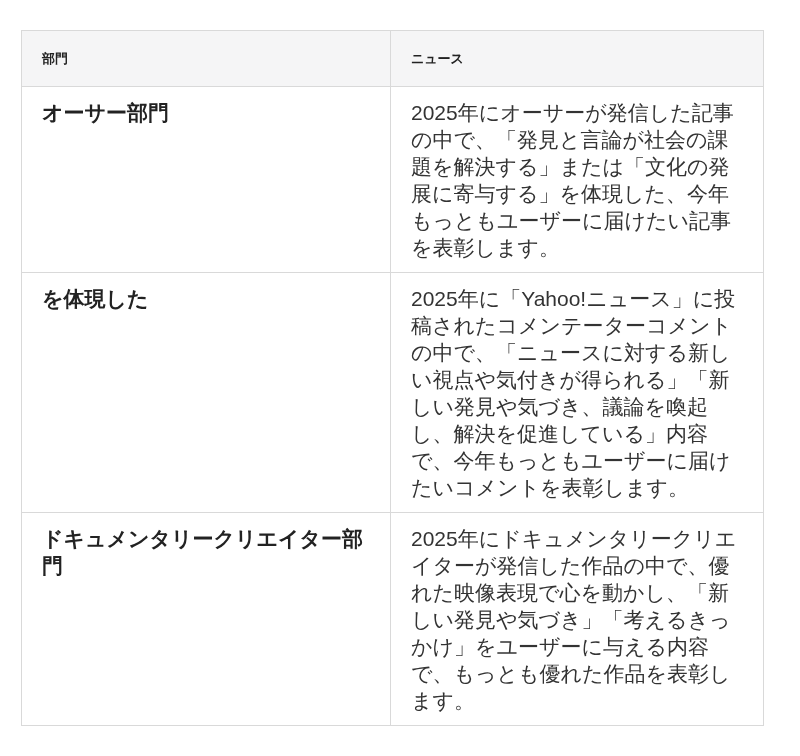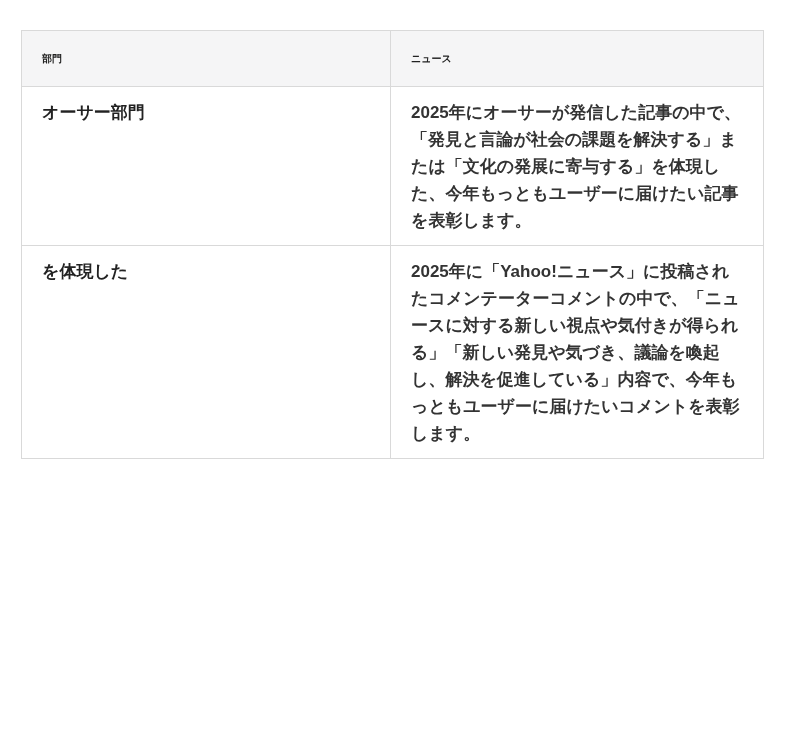--- a/index.html
+++ b/index.html
@@ -26,38 +26,37 @@
   }
   table.awards th,
   table.awards td {
     border: 1px solid #d9d9d9;
     vertical-align: top;
     text-align: left;
     box-sizing: border-box;
   }
   table.awards th {
     background: #f5f5f6;
-    font-size: 10px;
+    font-size: 13px;
     font-weight: 700;
     color: #222222;
     padding: 17px 20px;
     line-height: 21px;
   }
   table.awards td {
     padding: 12px 20px 11px 20px;
-    font-size: 17px;
+    font-size: 21px;
     line-height: 27px;
   }
   td.dept {
     font-weight: 700;
     color: #222222;
   }
   td.criteria {
     color: #333333;
-    font-weight: bold;
   }
   col.c-dept { width: 369px; }
   col.c-criteria { width: 373px; }
 </style>
 </head>
 <body>
 
 <div class="page">
   <table class="awards">
     <colgroup>
@@ -72,15 +71,19 @@
     </thead>
     <tbody>
       <tr>
         <td class="dept">オーサー部門</td>
         <td class="criteria">2025年にオーサーが発信した記事の中で、「発見と言論が社会の課題を解決する」または「文化の発展に寄与する」を体現した、今年もっともユーザーに届けたい記事を表彰します。</td>
       </tr>
       <tr>
         <td class="dept">を体現した</td>
         <td class="criteria">2025年に「Yahoo!ニュース」に投稿されたコメンテーターコメントの中で、「ニュースに対する新しい視点や気付きが得られる」「新しい発見や気づき、議論を喚起し、解決を促進している」内容で、今年もっともユーザーに届けたいコメントを表彰します。</td>
       </tr>
+      <tr>
+        <td class="dept">ドキュメンタリークリエイター部門</td>
+        <td class="criteria">2025年にドキュメンタリークリエイターが発信した作品の中で、優れた映像表現で心を動かし、「新しい発見や気づき」「考えるきっかけ」をユーザーに与える内容で、もっとも優れた作品を表彰します。</td>
+      </tr>
     </tbody>
   </table>
 </div>
 
 </body></html>

